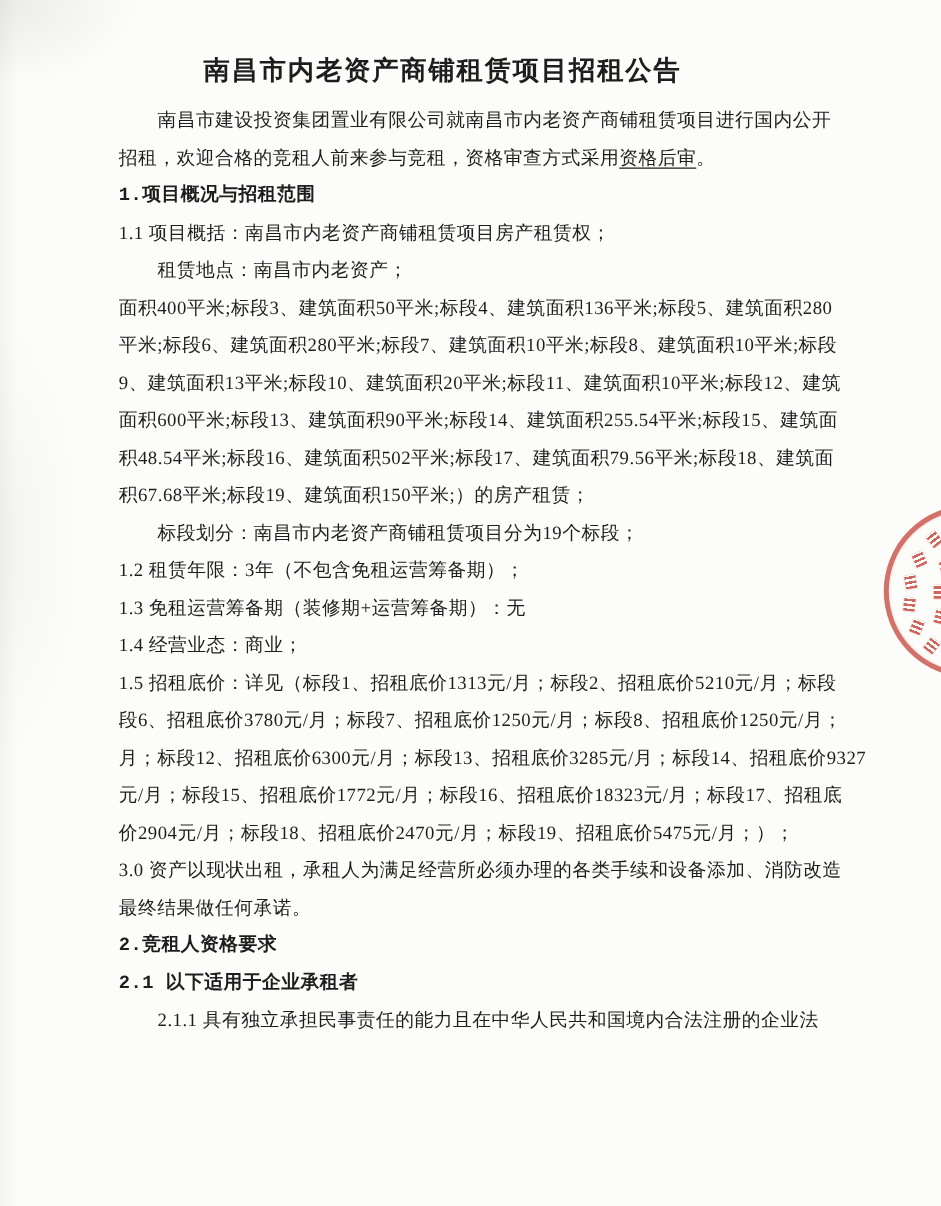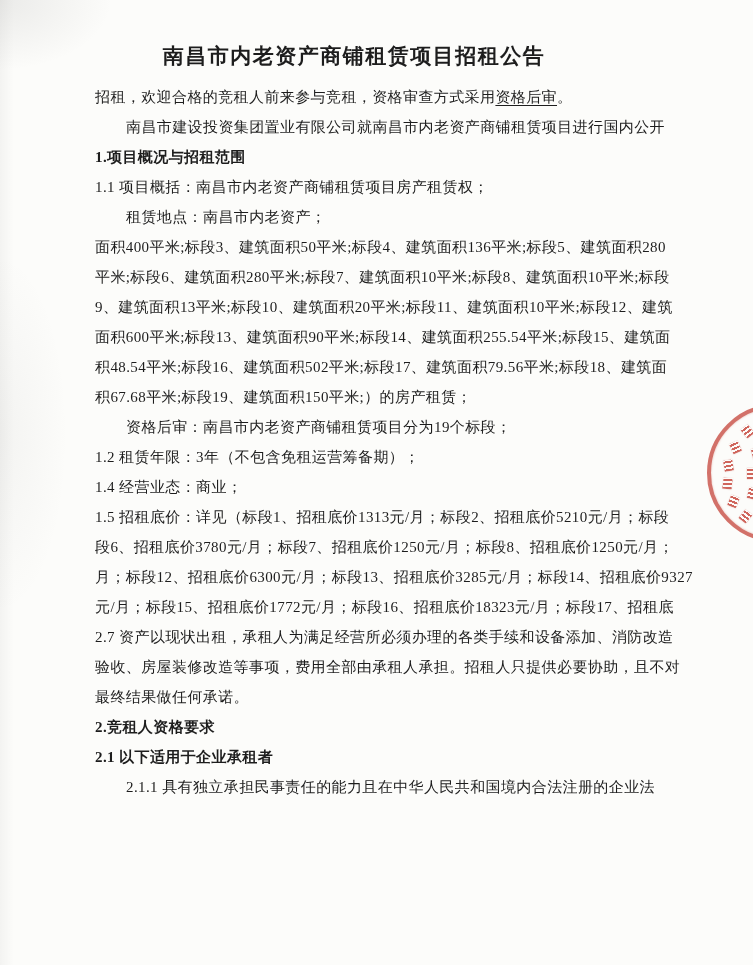--- a/index.html
+++ b/index.html
@@ -40,21 +40,21 @@
     white-space: nowrap;
   }
   .doc-body { position: relative; }
   .line {
     font-size: 15px;
     line-height: 30px;
     height: 30px;
     letter-spacing: 0.4px;
     white-space: nowrap;
   }
-  .line.bold { font-weight: bold; }
+  .line.bold { font-weight: bold; font-family: Liberation Mono, monospace; }
   .line.indent { padding-left: 31px; }
   .u {
     text-decoration: underline;
     text-underline-offset: 3px;
   }
   
   .seal {
     position: absolute;
     left: 707px;
     top: 404px;
@@ -86,40 +86,41 @@
   .mk8 { left: 36px; top: 60px;  transform: rotate(0deg); }
   .mk9 { left: 37px; top: 80px;  transform: rotate(14deg); }
 </style>
 </head>
 <body>
 
 <div class="page">
   <h1 class="doc-title">南昌市内老资产商铺租赁项目招租公告</h1>
 
   <div class="doc-body">
+      <div class="line indent"><span>南昌市建设投资集团置业有限公司就南昌市内老资产商铺租赁项目进行国内公开</span></div>
       <div class="line"><span>招租，欢迎合格的竞租人前来参与竞租，资格审查方式采用</span><span class="u">资格后审</span><span>。</span></div>
-      <div class="line indent"><span>南昌市建设投资集团置业有限公司就南昌市内老资产商铺租赁项目进行国内公开</span></div>
       <div class="line bold"><span>1.项目概况与招租范围</span></div>
       <div class="line"><span>1.1 项目概括：南昌市内老资产商铺租赁项目房产租赁权；</span></div>
       <div class="line indent"><span>租赁地点：南昌市内老资产；</span></div>
       <div class="line"><span>面积400平米;标段3、建筑面积50平米;标段4、建筑面积136平米;标段5、建筑面积280</span></div>
       <div class="line"><span>平米;标段6、建筑面积280平米;标段7、建筑面积10平米;标段8、建筑面积10平米;标段</span></div>
       <div class="line"><span>9、建筑面积13平米;标段10、建筑面积20平米;标段11、建筑面积10平米;标段12、建筑</span></div>
       <div class="line"><span>面积600平米;标段13、建筑面积90平米;标段14、建筑面积255.54平米;标段15、建筑面</span></div>
       <div class="line"><span>积48.54平米;标段16、建筑面积502平米;标段17、建筑面积79.56平米;标段18、建筑面</span></div>
       <div class="line"><span>积67.68平米;标段19、建筑面积150平米;）的房产租赁；</span></div>
-      <div class="line indent"><span>资格后审：南昌市内老资产商铺租赁项目分为19个标段；</span></div>
+      <div class="line indent"><span>标段划分：南昌市内老资产商铺租赁项目分为19个标段；</span></div>
       <div class="line"><span>1.2 租赁年限：3年（不包含免租运营筹备期）；</span></div>
+      <div class="line"><span>1.3 免租运营筹备期（装修期+运营筹备期）：无</span></div>
       <div class="line"><span>1.4 经营业态：商业；</span></div>
       <div class="line"><span>1.5 招租底价：详见（标段1、招租底价1313元/月；标段2、招租底价5210元/月；标段</span></div>
       <div class="line"><span>段6、招租底价3780元/月；标段7、招租底价1250元/月；标段8、招租底价1250元/月；</span></div>
       <div class="line"><span>月；标段12、招租底价6300元/月；标段13、招租底价3285元/月；标段14、招租底价9327</span></div>
       <div class="line"><span>元/月；标段15、招租底价1772元/月；标段16、招租底价18323元/月；标段17、招租底</span></div>
-      <div class="line"><span>2.7 资产以现状出租，承租人为满足经营所必须办理的各类手续和设备添加、消防改造</span></div>
-      <div class="line"><span>验收、房屋装修改造等事项，费用全部由承租人承担。招租人只提供必要协助，且不对</span></div>
+      <div class="line"><span>价2904元/月；标段18、招租底价2470元/月；标段19、招租底价5475元/月；）；</span></div>
+      <div class="line"><span>3.0 资产以现状出租，承租人为满足经营所必须办理的各类手续和设备添加、消防改造</span></div>
       <div class="line"><span>最终结果做任何承诺。</span></div>
       <div class="line bold"><span>2.竞租人资格要求</span></div>
       <div class="line bold"><span>2.1 以下适用于企业承租者</span></div>
       <div class="line indent"><span>2.1.1 具有独立承担民事责任的能力且在中华人民共和国境内合法注册的企业法</span></div>
     </div>
 
   <div class="seal">
     <div class="mk mk1"></div>
     <div class="mk mk2"></div>
     <div class="mk mk3"></div>

